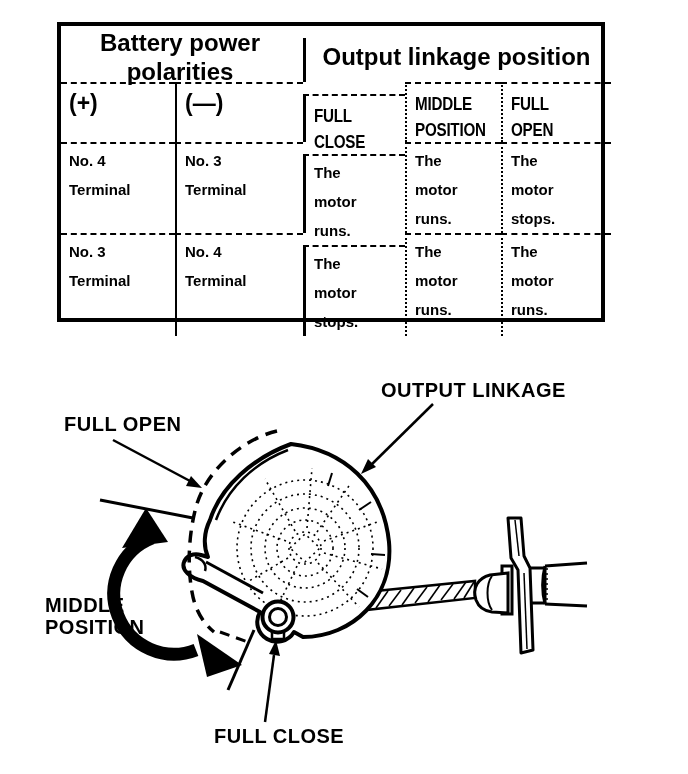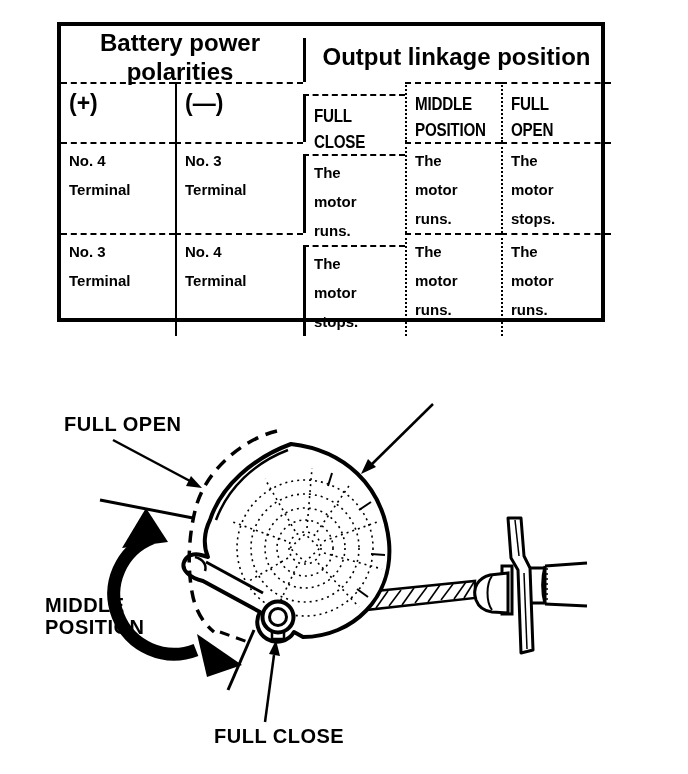--- a/index.html
+++ b/index.html
@@ -241,17 +241,18 @@
         <line x1="113" y1="70" x2="190" y2="111"></line>
         <polygon points="202,118 186,116 191,106" fill="#000" stroke="none"></polygon>
       </g>
       <g>
         <line x1="265" y1="352" x2="274" y2="285"></line>
         <polygon points="276,270 280,286 269,284" fill="#000" stroke="none"></polygon>
       </g>
     </g>
   </svg>
 
+  <div class="dlabel" id="lab-output">OUTPUT LINKAGE</div>
   <div class="dlabel" id="lab-fullopen">FULL OPEN</div>
   <div class="dlabel wrap" id="lab-middle">MIDDLE POSITION</div>
   <div class="dlabel" id="lab-fullclose">FULL CLOSE</div>
 
 </div>
 
 </body></html>

